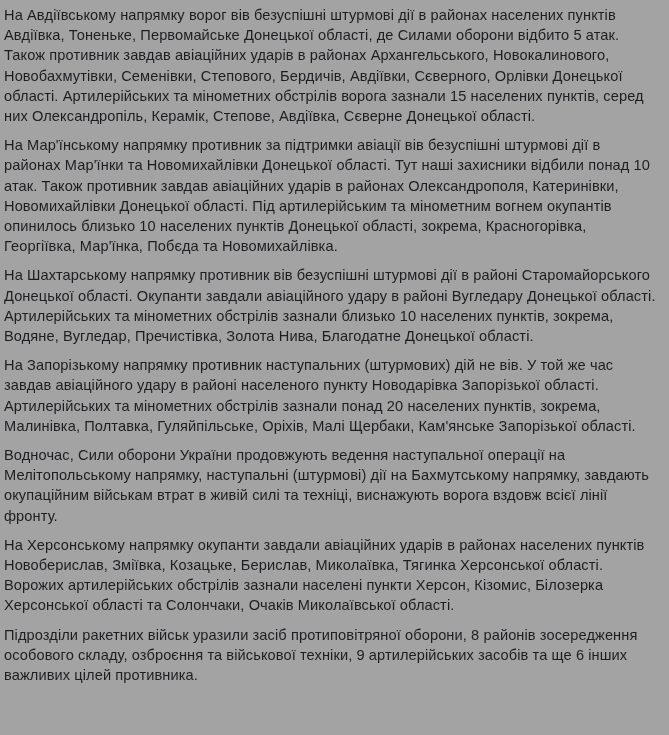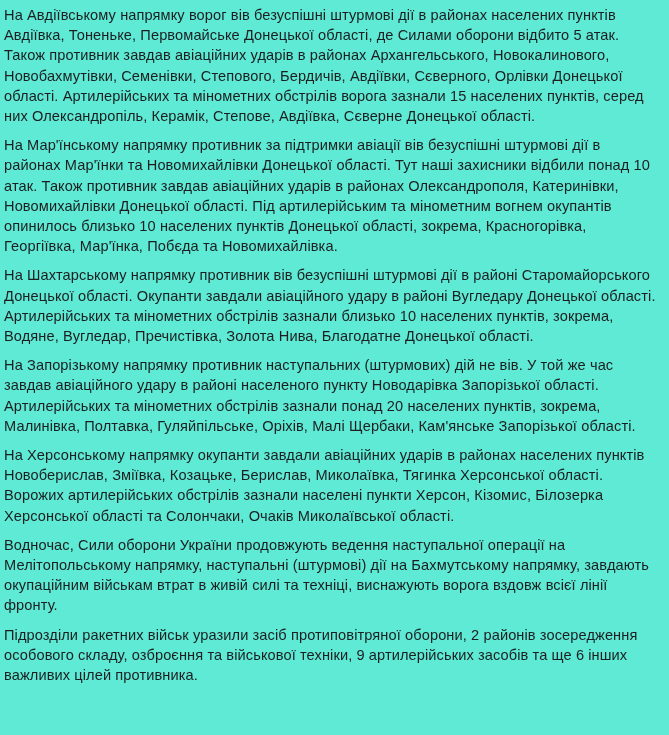--- a/index.html
+++ b/index.html
@@ -4,21 +4,21 @@
 <style>
   html, body {
     margin: 0;
     padding: 0;
     background: #ffffff;
   }
   .page {
     width: 669px;
     height: 735px;
     box-sizing: border-box;
-    background: #5eead4;
+    background: #a3a3a3;
     overflow: hidden;
   }
   .post-text {
     box-sizing: border-box;
     padding: 5px 8px 8px 4px;
     font-family: "Liberation Sans", "DejaVu Sans", sans-serif;
     font-size: 14.6px;
     line-height: 20.2px;
     color: #1c1e21;
     letter-spacing: 0.1px;
@@ -34,17 +34,17 @@
 </style>
 </head>
 <body>
 
 <div class="page">
   <div class="post-text">
     <p>На Авдіївському напрямку ворог вів безуспішні штурмові дії в районах населених пунктів Авдіївка, Тоненьке, Первомайське Донецької області, де Силами оборони відбито 5 атак. Також противник завдав авіаційних ударів в районах Архангельського, Новокалинового, Новобахмутівки, Семенівки, Степового, Бердичів, Авдіївки, Сєверного, Орлівки Донецької області. Артилерійських та мінометних обстрілів ворога зазнали 15 населених пунктів, серед них Олександропіль, Керамік, Степове, Авдіївка, Сєверне Донецької області.</p>
     <p>На Мар'їнському напрямку противник за підтримки авіації вів безуспішні штурмові дії в районах Мар'їнки та Новомихайлівки Донецької області. Тут наші захисники відбили понад 10 атак. Також противник завдав авіаційних ударів в районах Олександрополя, Катеринівки, Новомихайлівки Донецької області. Під артилерійським та мінометним вогнем окупантів опинилось близько 10 населених пунктів Донецької області, зокрема, Красногорівка, Георгіївка, Мар'їнка, Побєда та Новомихайлівка.</p>
     <p>На Шахтарському напрямку противник вів безуспішні штурмові дії в районі Старомайорського Донецької області. Окупанти завдали авіаційного удару в районі Вугледару Донецької області. Артилерійських та мінометних обстрілів зазнали близько 10 населених пунктів, зокрема, Водяне, Вугледар, Пречистівка, Золота Нива, Благодатне Донецької області.</p>
     <p>На Запорізькому напрямку противник наступальних (штурмових) дій не вів. У той же час завдав авіаційного удару в районі населеного пункту Новодарівка Запорізької області. Артилерійських та мінометних обстрілів зазнали понад 20 населених пунктів, зокрема, Малинівка, Полтавка, Гуляйпільське, Оріхів, Малі Щербаки, Кам'янське Запорізької області.</p>
+    <p>Водночас, Сили оборони України продовжують ведення наступальної операції на Мелітопольському напрямку, наступальні (штурмові) дії на Бахмутському напрямку, завдають окупаційним військам втрат в живій силі та техніці, виснажують ворога вздовж всієї лінії фронту.</p>
     <p>На Херсонському напрямку окупанти завдали авіаційних ударів в районах населених пунктів Новоберислав, Зміївка, Козацьке, Берислав, Миколаївка, Тягинка Херсонської області. Ворожих артилерійських обстрілів зазнали населені пункти Херсон, Кізомис, Білозерка Херсонської області та Солончаки, Очаків Миколаївської області.</p>
-    <p>Водночас, Сили оборони України продовжують ведення наступальної операції на Мелітопольському напрямку, наступальні (штурмові) дії на Бахмутському напрямку, завдають окупаційним військам втрат в живій силі та техніці, виснажують ворога вздовж всієї лінії фронту.</p>
-    <p>Підрозділи ракетних військ уразили засіб протиповітряної оборони, 2 районів зосередження особового складу, озброєння та військової техніки, 9 артилерійських засобів та ще 6 інших важливих цілей противника.</p>
+    <p>Підрозділи ракетних військ уразили засіб протиповітряної оборони, 8 районів зосередження особового складу, озброєння та військової техніки, 9 артилерійських засобів та ще 6 інших важливих цілей противника.</p>
   </div>
 </div>
 
 </body></html>

